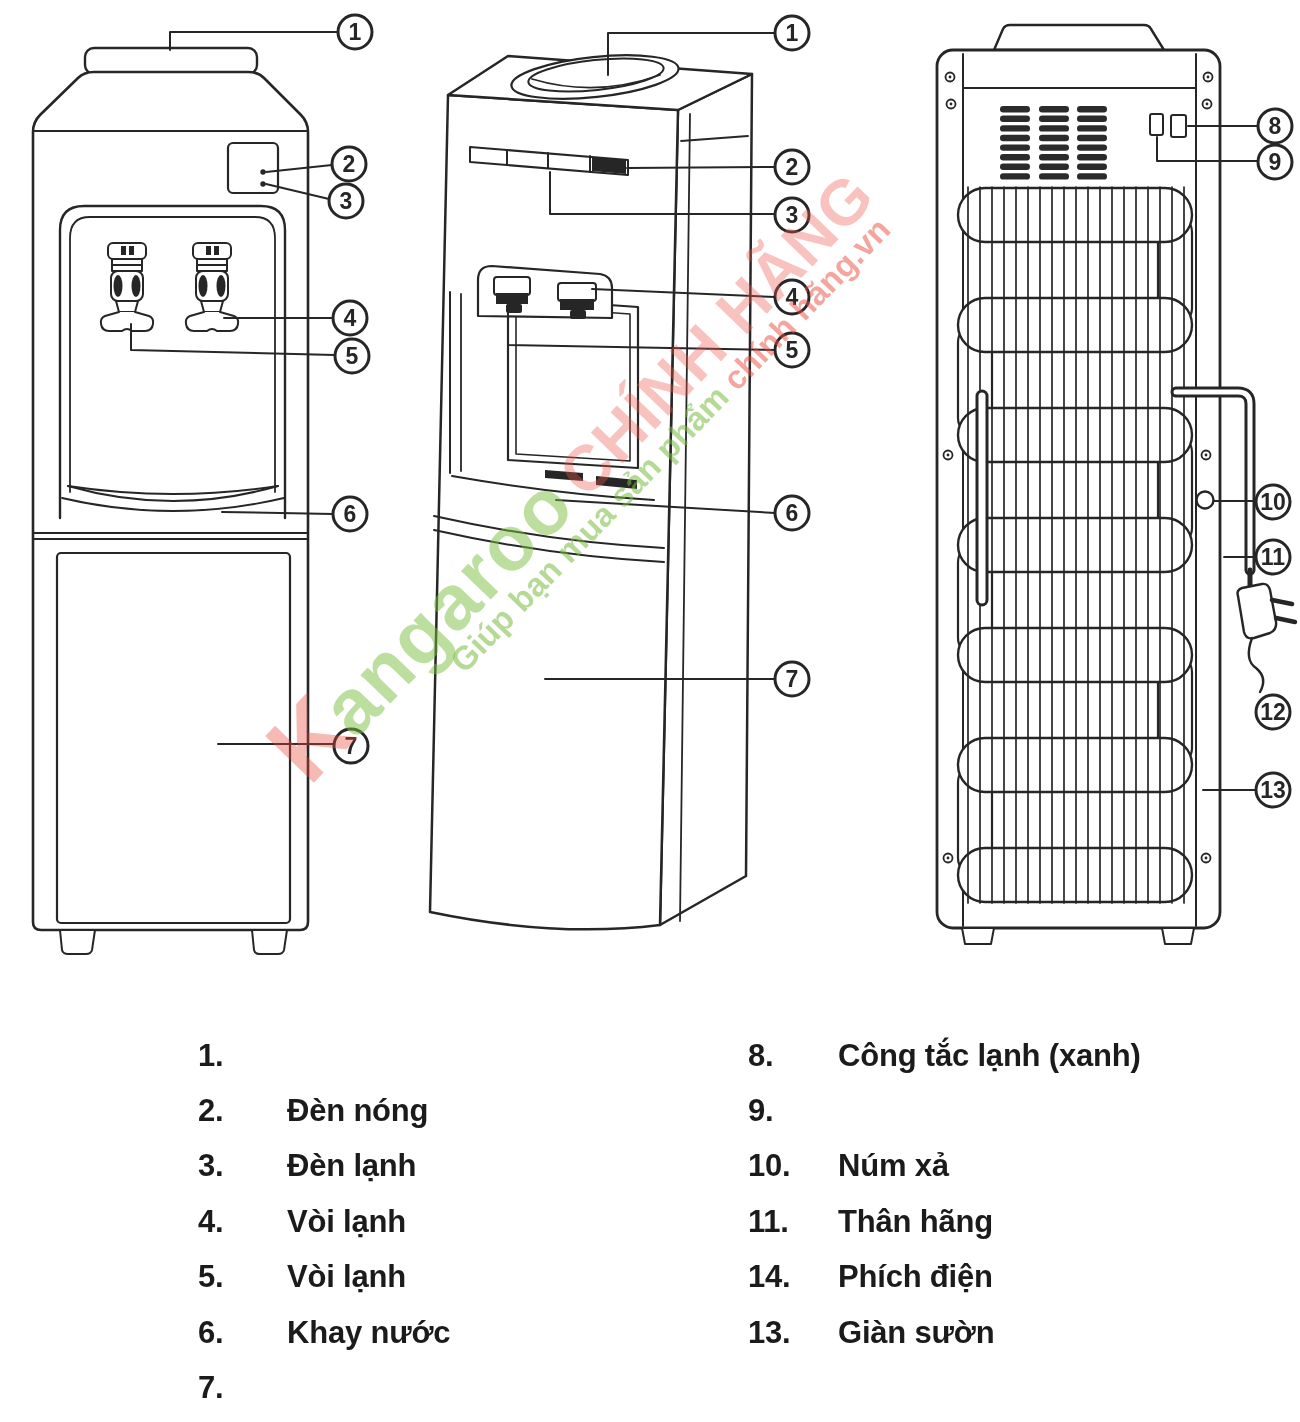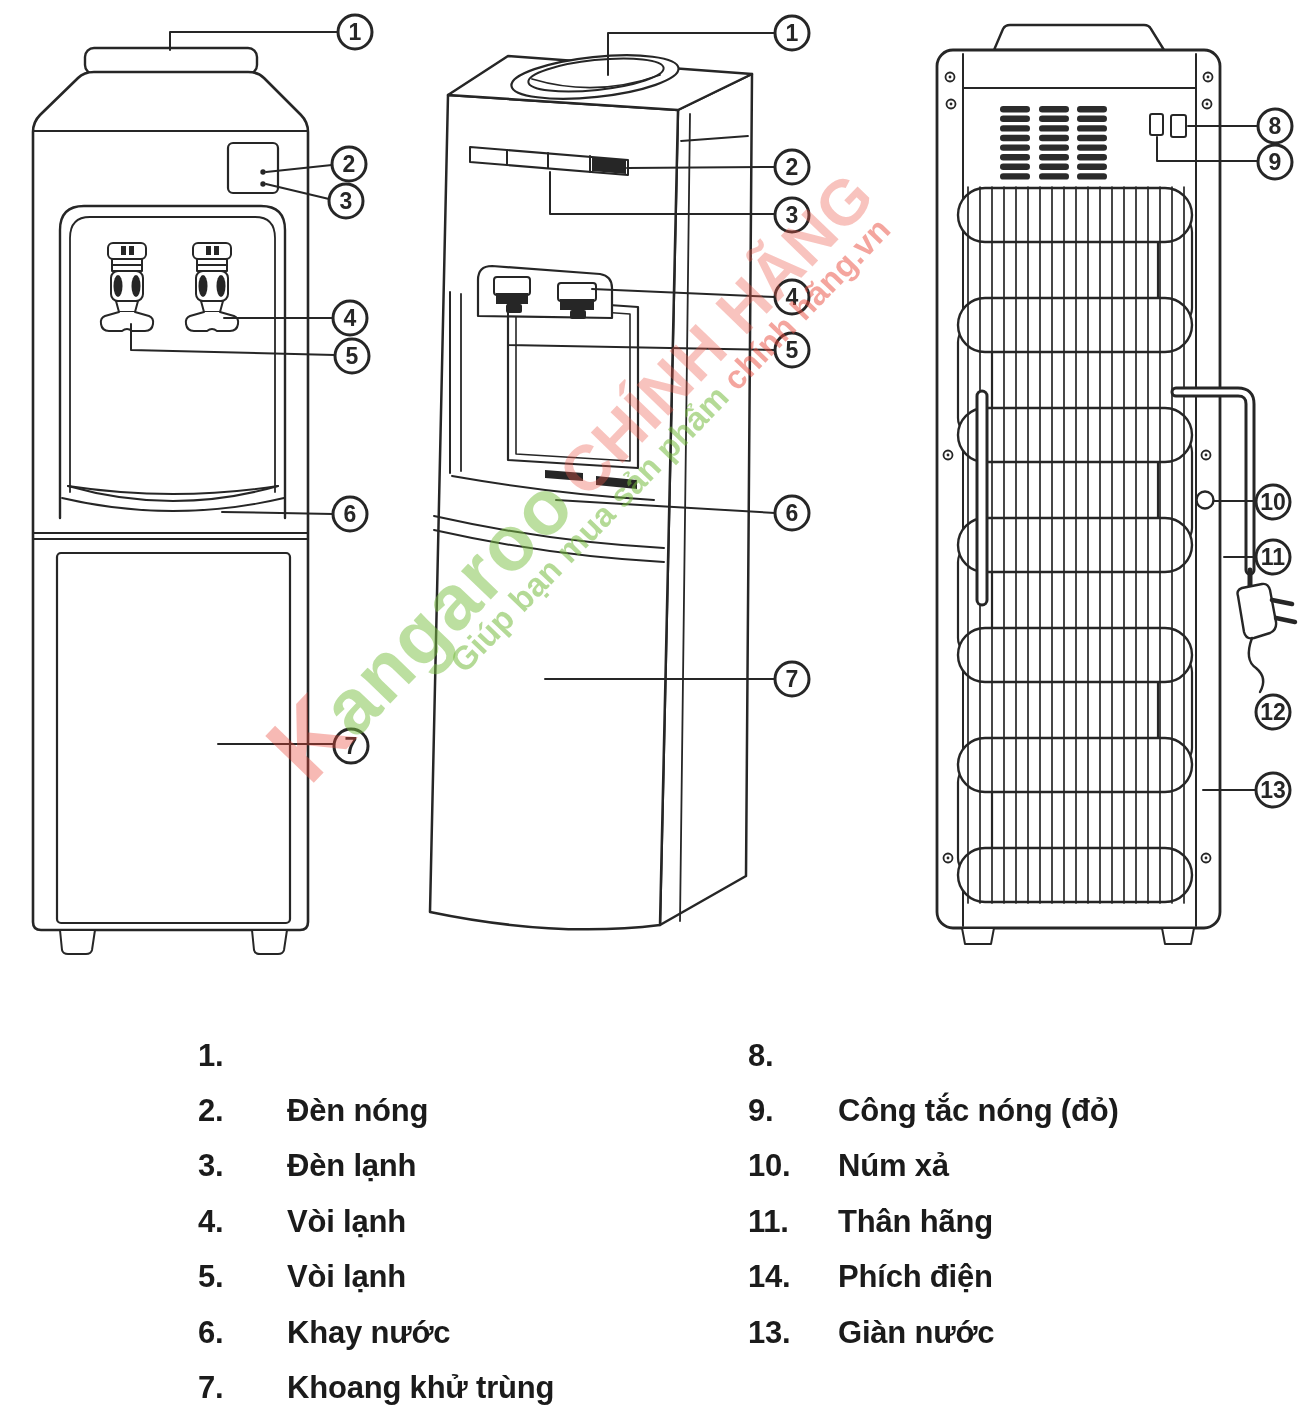--- a/index.html
+++ b/index.html
@@ -375,42 +375,41 @@
     <div class="legend-row">
         <span class="legend-num">5.</span>
         <span class="legend-label">Vòi lạnh</span>
       </div>
     <div class="legend-row">
         <span class="legend-num">6.</span>
         <span class="legend-label">Khay nước</span>
       </div>
     <div class="legend-row">
         <span class="legend-num">7.</span>
-        <span class="legend-label">Khoang khử trùng</span>
       </div>
   </div>
   <div id="legend-right" class="legend-col">
     <div class="legend-row">
         <span class="legend-num">8.</span>
+        <span class="legend-label">Công tắc lạnh (xanh)</span>
       </div>
     <div class="legend-row">
         <span class="legend-num">9.</span>
-        <span class="legend-label">Công tắc nóng (đỏ)</span>
       </div>
     <div class="legend-row">
         <span class="legend-num">10.</span>
         <span class="legend-label">Núm xả</span>
       </div>
     <div class="legend-row">
         <span class="legend-num">11.</span>
         <span class="legend-label">Thân hãng</span>
       </div>
     <div class="legend-row">
         <span class="legend-num">14.</span>
         <span class="legend-label">Phích điện</span>
       </div>
     <div class="legend-row">
         <span class="legend-num">13.</span>
-        <span class="legend-label">Giàn nước</span>
+        <span class="legend-label">Giàn sườn</span>
       </div>
   </div>
 
 </div>
 
 </body></html>

